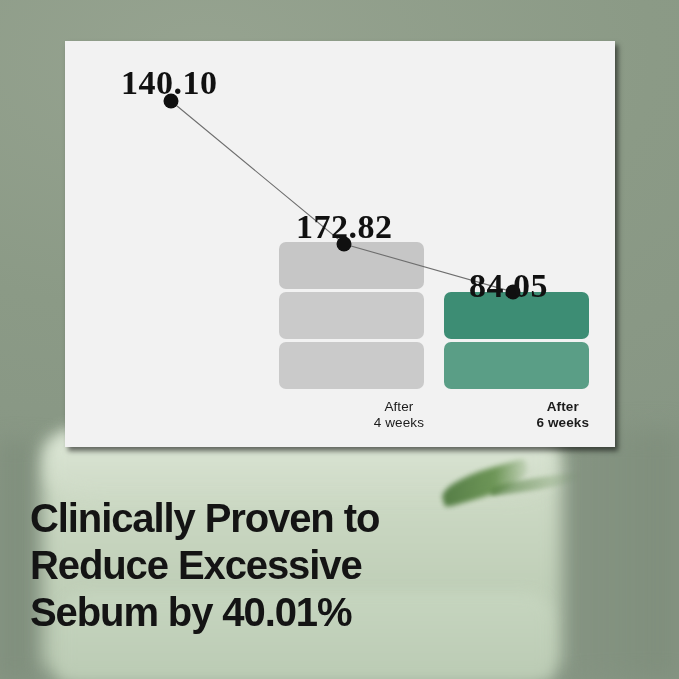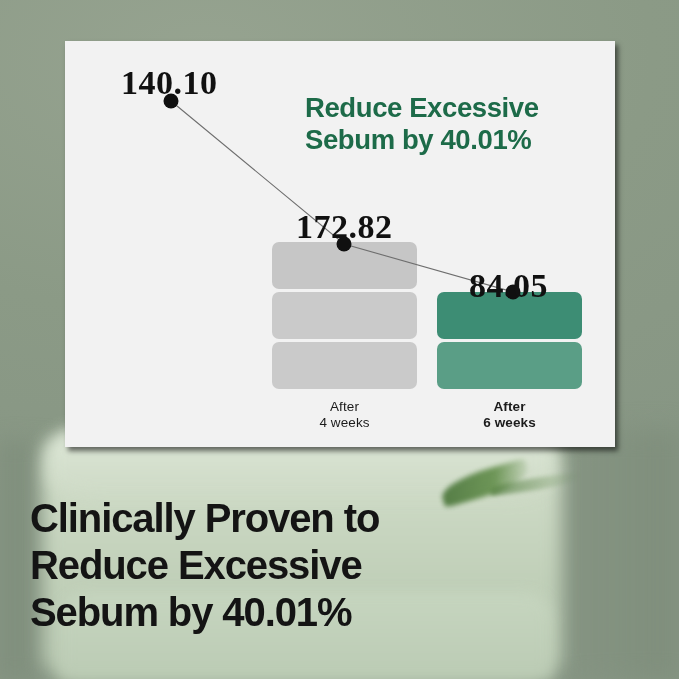--- a/index.html
+++ b/index.html
@@ -128,21 +128,21 @@
   }
 
   
   .col {
     position: absolute;
     bottom: 16px;
     width: 159px;
     display: flex;
     flex-direction: column;
     justify-content: flex-end;
-    align-items: center;
+    align-items: flex-end;
   }
   .col-0 { left: 30px; }
   .col-1 { left: 200px; }
   .col-2 { left: 365px; }
 
   .bar-stack {
     width: 145px;
     display: flex;
     flex-direction: column;
     gap: 3px;
@@ -259,24 +259,20 @@
         <polyline points="106,60 279,203 448,251" fill="none" stroke="#6e6e6e" stroke-width="1.1"></polyline>
         <circle cx="106" cy="60" r="7.5" fill="#101010"></circle>
         <circle cx="279" cy="203" r="7.5" fill="#101010"></circle>
         <circle cx="448" cy="251" r="7.5" fill="#101010"></circle>
       </svg>
 
       <div class="val val-0">140.10</div>
       <div class="val val-1">172.82</div>
       <div class="val val-2">84.05</div>
 
-      <div class="card-heading">
-        <span class="ln">Reduce Excessive</span>
-        <span class="ln">Sebum by 40.01%</span>
-      </div>
 
     </div>
   </div>
 
   <div class="headline">
     <span class="ln">Clinically Proven to</span>
     <span class="ln">Reduce Excessive</span>
     <span class="ln">Sebum by 40.01%</span>
   </div>
 

